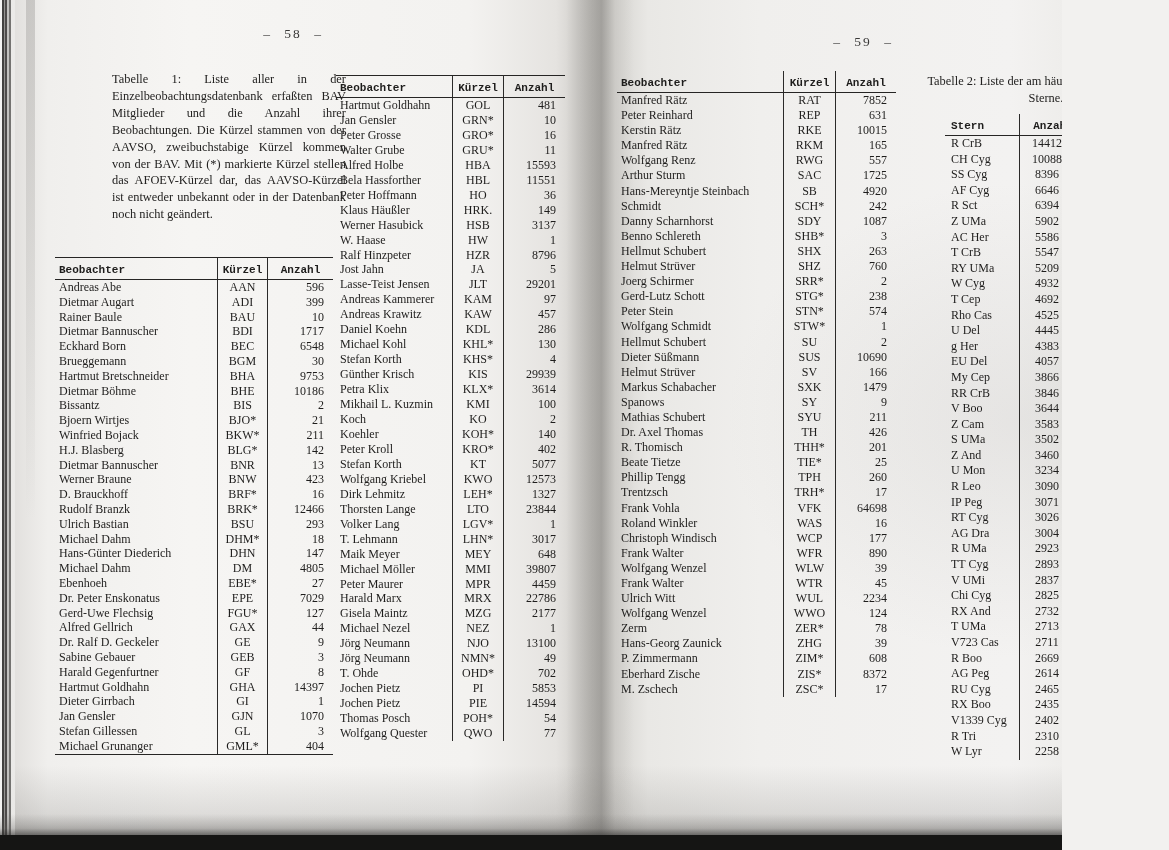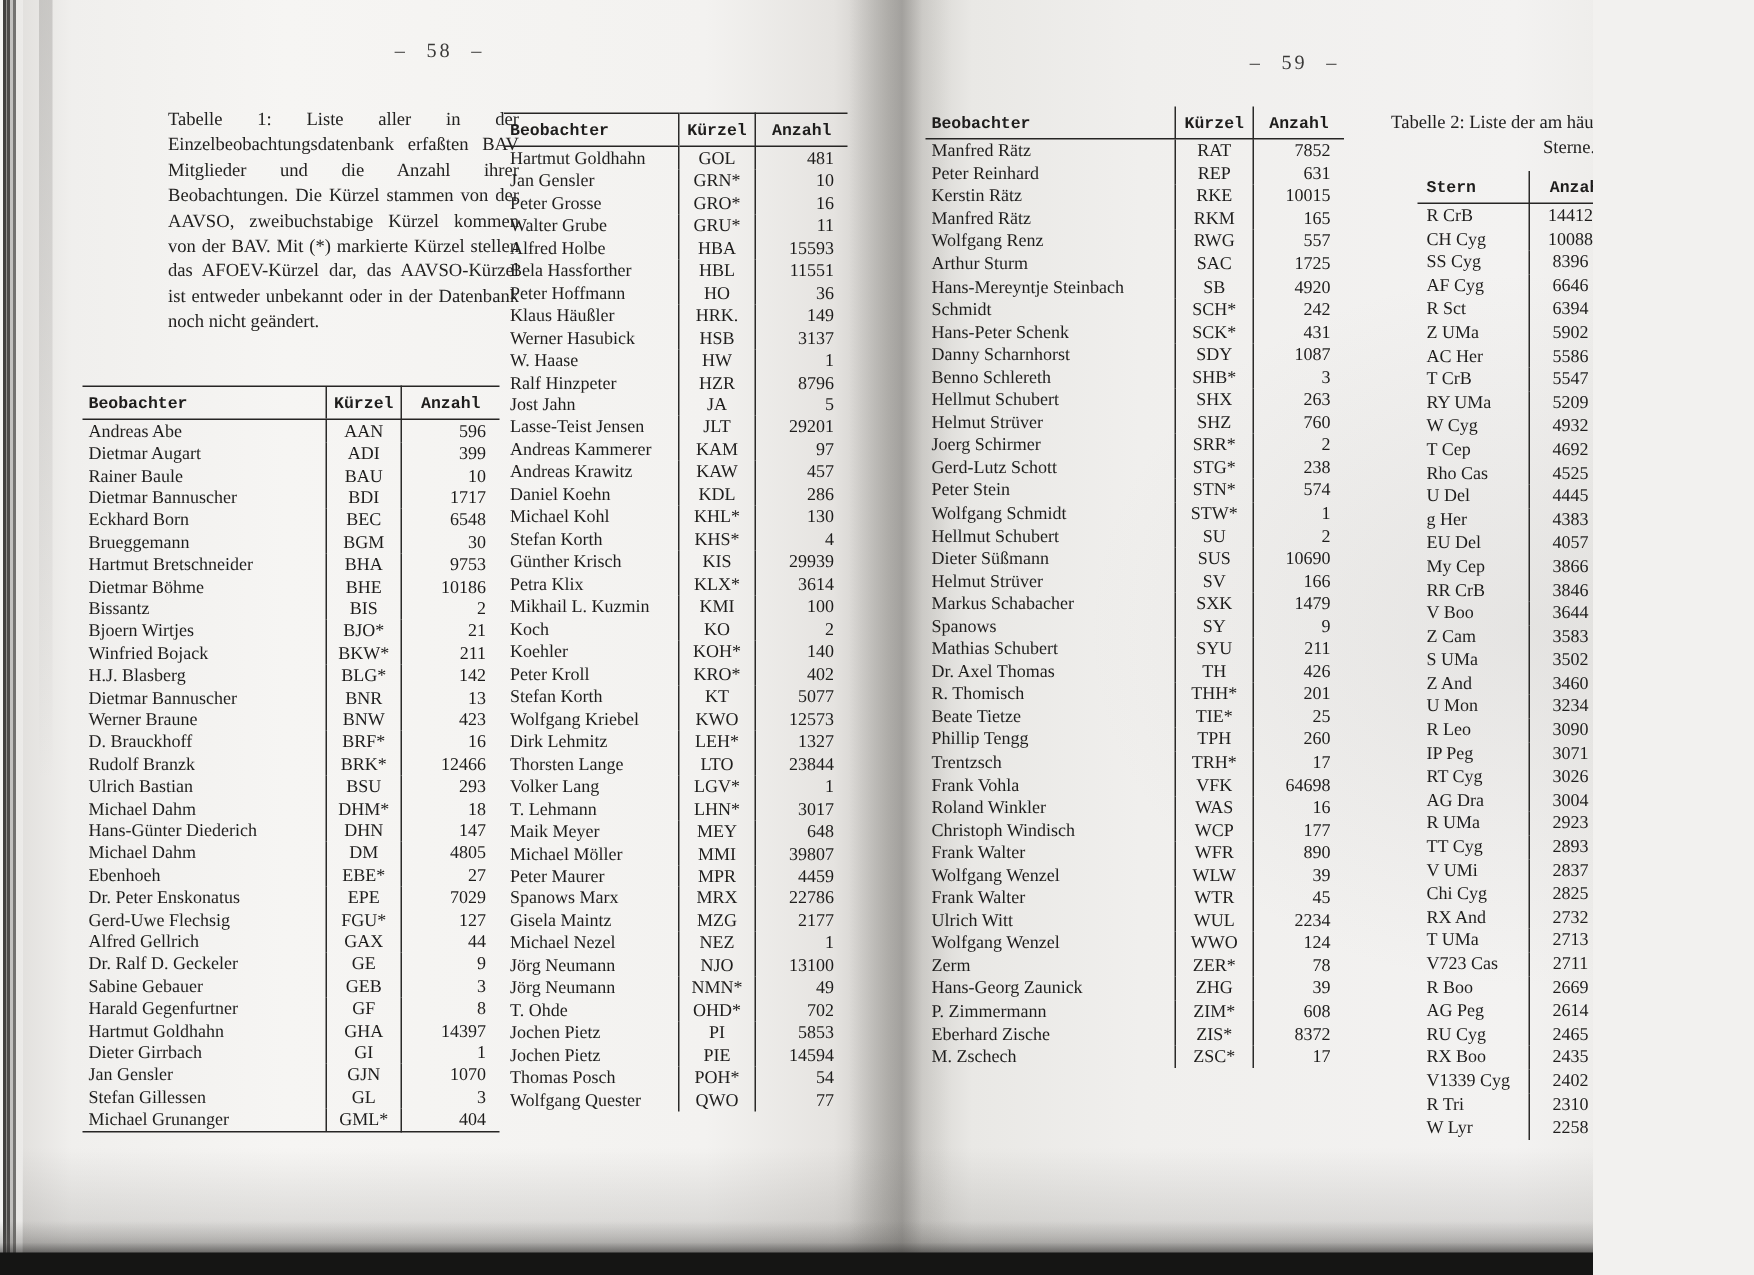--- a/index.html
+++ b/index.html
@@ -431,21 +431,21 @@
             <td>Michael Möller</td>
             <td>MMI</td>
             <td>39807</td>
           </tr>
           <tr>
             <td>Peter Maurer</td>
             <td>MPR</td>
             <td>4459</td>
           </tr>
           <tr>
-            <td>Spanows Marx</td>
+            <td>Harald Marx</td>
             <td>MRX</td>
             <td>22786</td>
           </tr>
           <tr>
             <td>Gisela Maintz</td>
             <td>MZG</td>
             <td>2177</td>
           </tr>
           <tr>
             <td>Michael Nezel</td>
@@ -537,25 +537,20 @@
             <td>Hans-Mereyntje Steinbach</td>
             <td>SB</td>
             <td>4920</td>
           </tr>
           <tr>
             <td>Schmidt</td>
             <td>SCH*</td>
             <td>242</td>
           </tr>
           <tr>
-            <td>Hans-Peter Schenk</td>
-            <td>SCK*</td>
-            <td>431</td>
-          </tr>
-          <tr>
             <td>Danny Scharnhorst</td>
             <td>SDY</td>
             <td>1087</td>
           </tr>
           <tr>
             <td>Benno Schlereth</td>
             <td>SHB*</td>
             <td>3</td>
           </tr>
           <tr>

